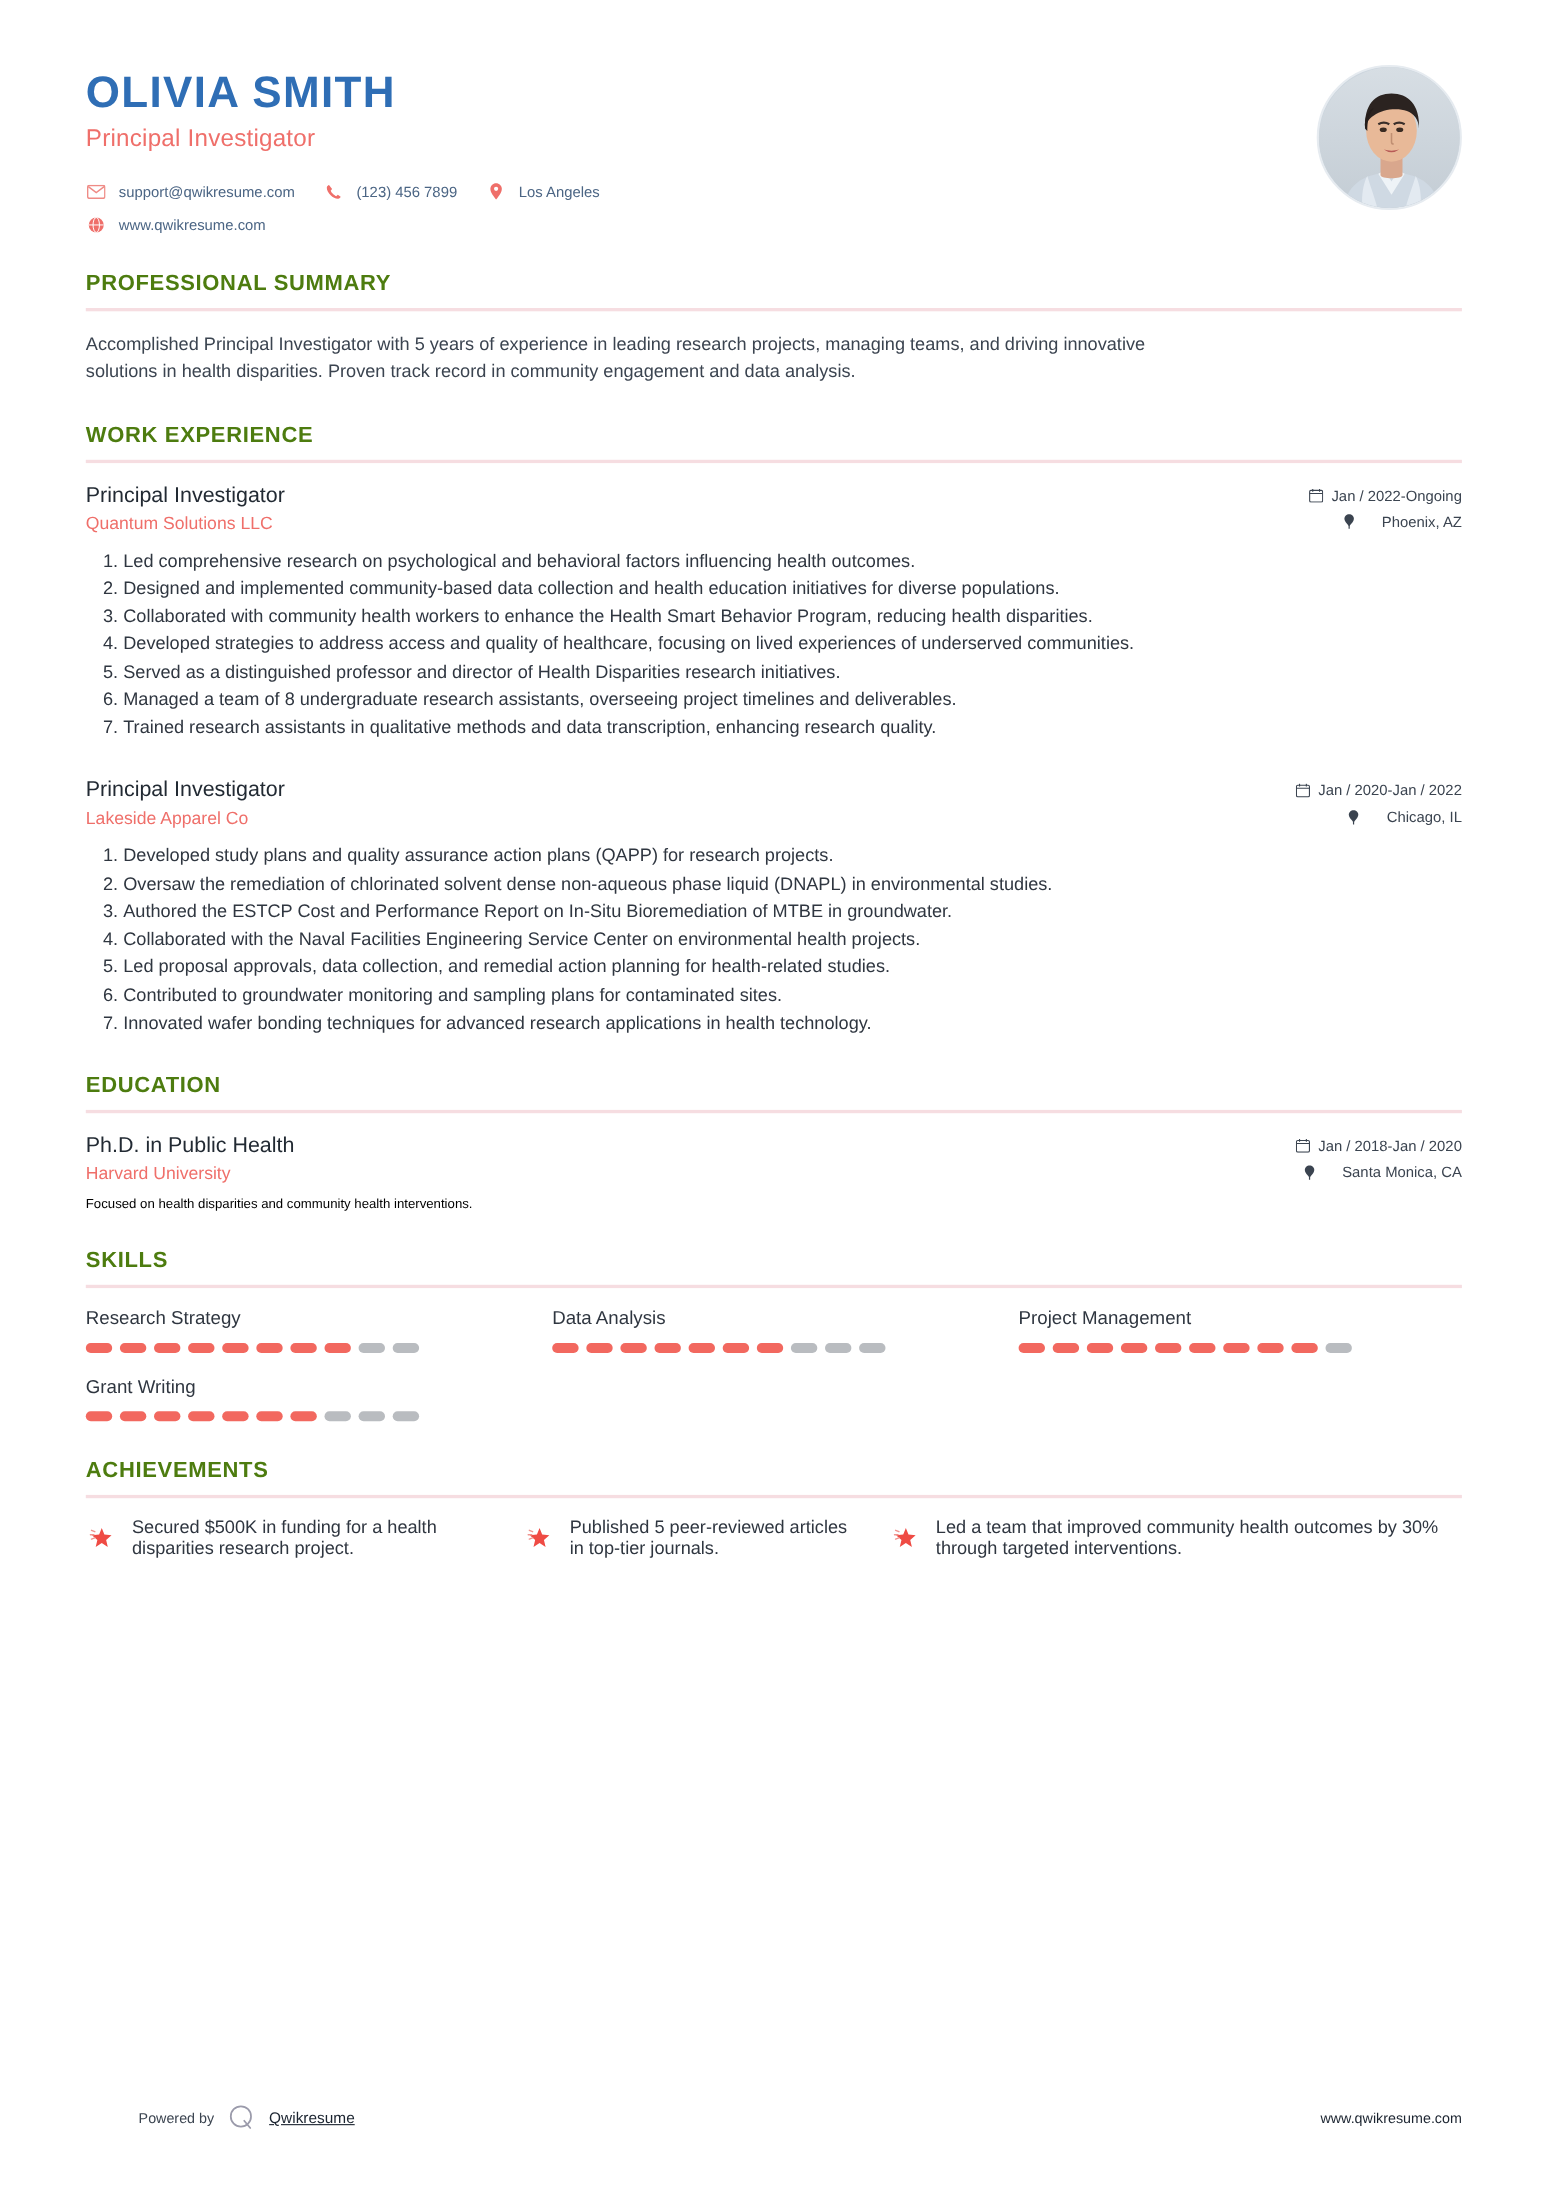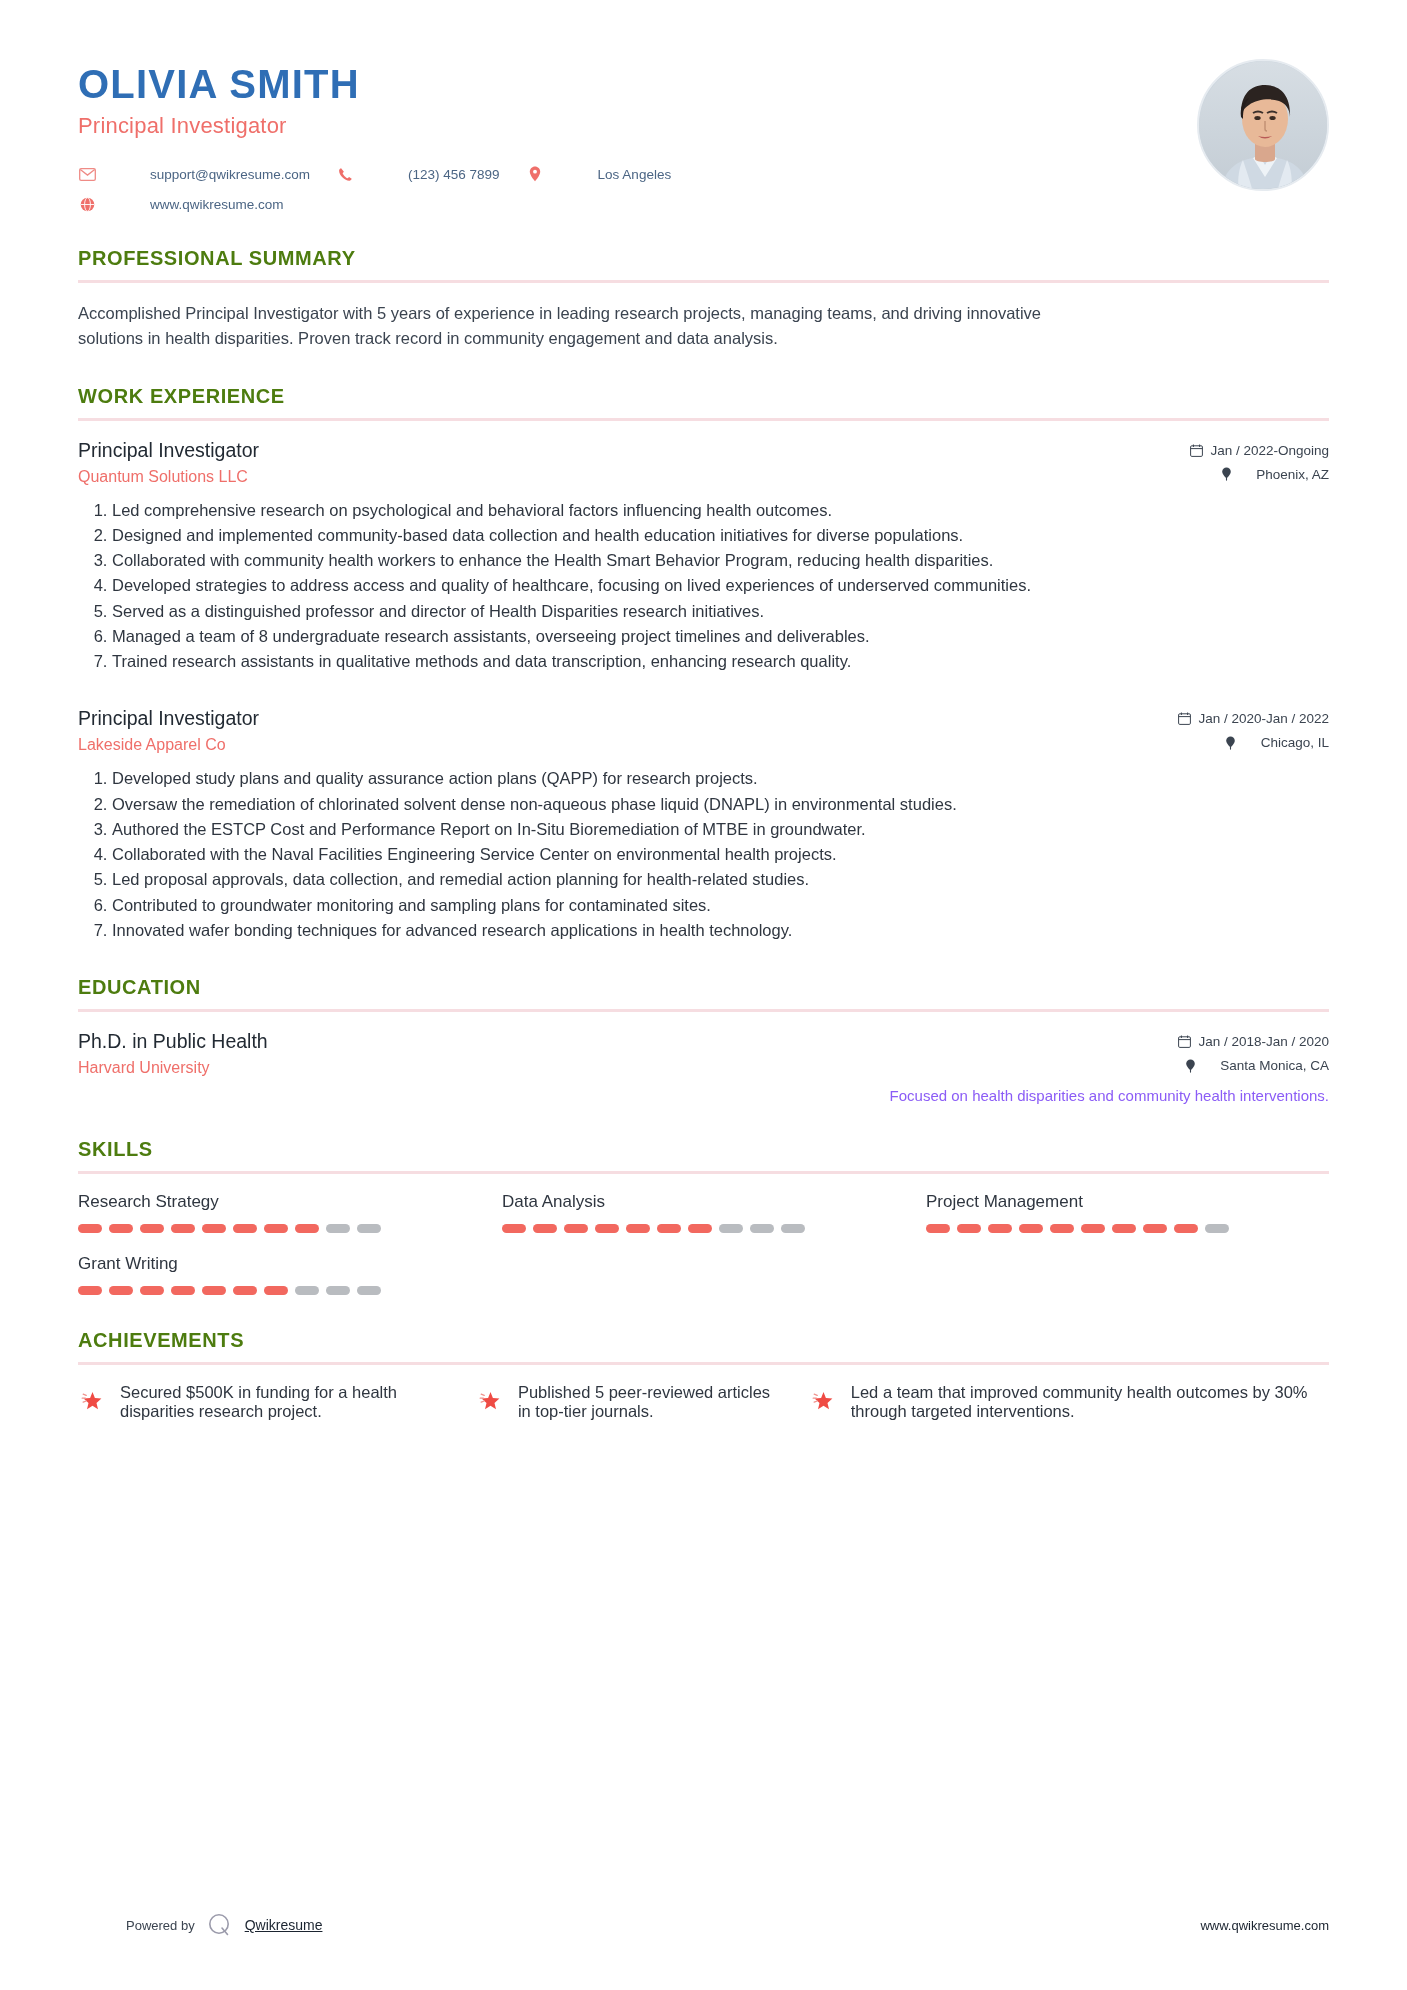--- a/index.html
+++ b/index.html
@@ -49,21 +49,20 @@
   }
   .contact-rows { display: flex; flex-direction: column; gap: 12px; }
   .contact-row { display: flex; align-items: center; flex-wrap: wrap; }
   .contact-item {
     display: flex;
     align-items: center;
     margin-right: 26px;
     font-size: 13.5px;
     color: #4b6584;
     white-space: nowrap;
-    gap: 42px;
   }
   .contact-item .ico {
     width: 18px;
     height: 18px;
     margin-right: 12px;
     display: inline-flex;
     align-items: center;
     justify-content: center;
     flex: 0 0 auto;
   }
@@ -152,24 +151,23 @@
     margin: 12px 0 0 0;
     padding-left: 34px;
     font-size: 16.5px;
     line-height: 1.47;
     color: #2f3640;
   }
   .bullets li { margin-bottom: 1px; }
   .bullets li::marker { color: #2f3640; }
 
   .edu-desc {
-    font-size: 15px;
-    color: #8b5cf6;
+    font-size: 12px;
+    color: #000000;
     margin: 10px 0 0 0;
-    text-align: right;
   }
 
   
   .skills-grid {
     display: grid;
     grid-template-columns: repeat(3, 1fr);
     column-gap: 38px;
     row-gap: 22px;
     gap: 21px;
   }

